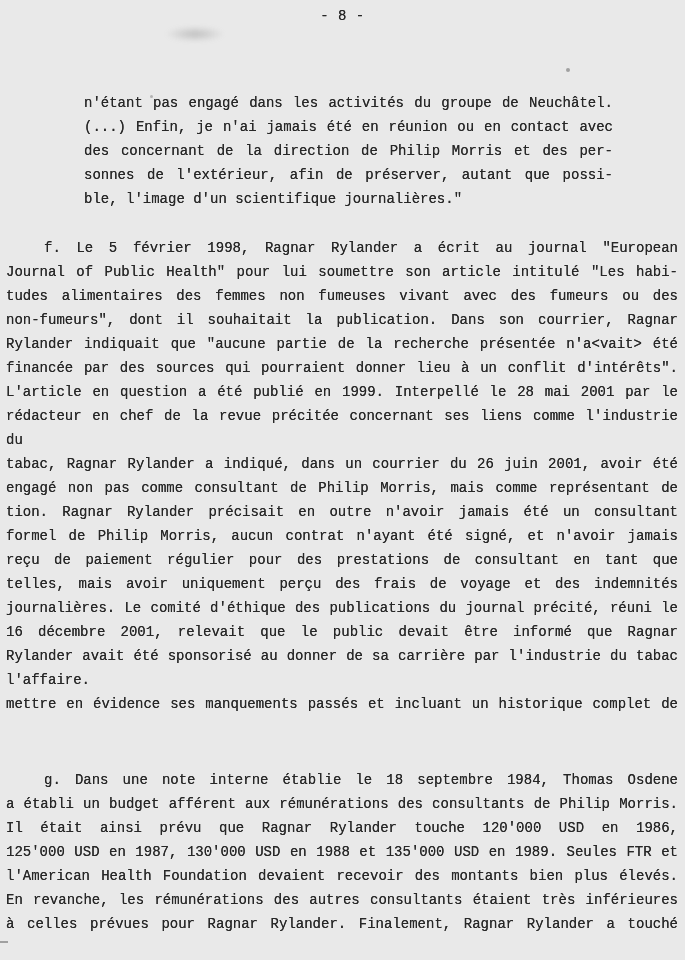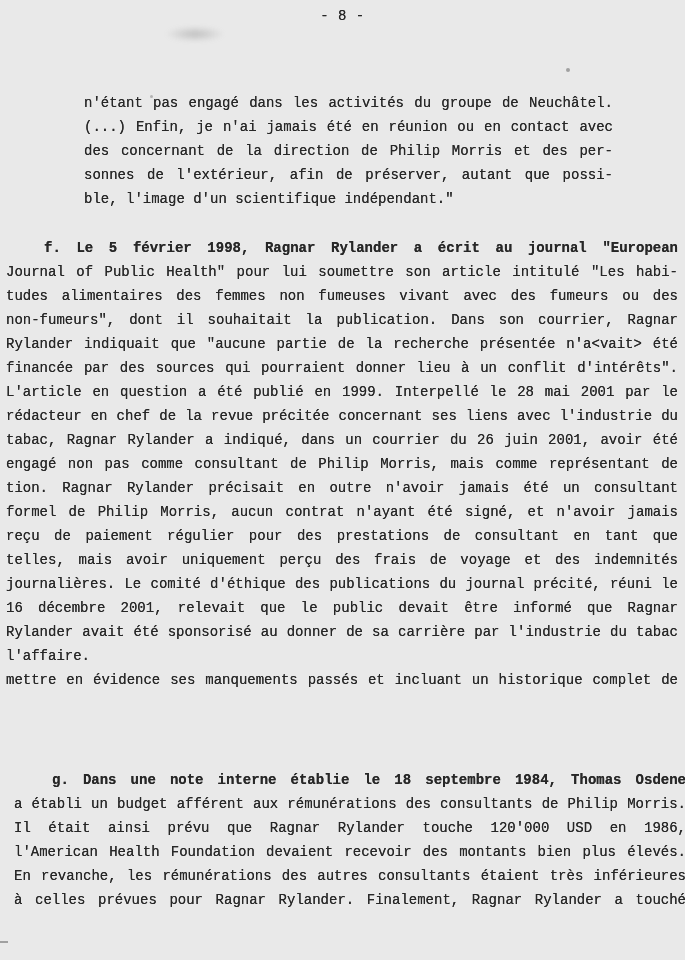--- a/index.html
+++ b/index.html
@@ -38,32 +38,30 @@
     position: absolute;
     top: 236px;
     left: 6px;
     width: 672px;
   }
   .para-g {
     position: absolute;
     top: 768px;
     left: 6px;
     width: 672px;
-    margin-left: 8px;
   }
   .line {
     text-align: justify;
     text-align-last: justify;
   }
   .line.last {
     text-align-last: left;
   }
   .line.indent {
     text-indent: 38px;
-    font-weight: bold;
   }
   
   .smudge {
     position: absolute;
     pointer-events: none;
   }
   .smudge-top {
     left: 165px; top: 26px; width: 60px; height: 16px;
     background: radial-gradient(ellipse at center, rgba(125,125,125,0.38), rgba(125,125,125,0) 70%);
     filter: blur(2px);
@@ -93,47 +91,48 @@
   <div class="smudge smudge-top"></div>
   <div class="smudge speck-1"></div>
   <div class="smudge speck-2"></div>
   <div class="smudge speck-3"></div>
 
   <blockquote class="quote">
       <div class="line">n'étant pas engagé dans les activités du groupe de Neuchâtel.</div>
       <div class="line">(...) Enfin, je n'ai jamais été en réunion ou en contact avec</div>
       <div class="line">des concernant de la direction de Philip Morris et des per-</div>
       <div class="line">sonnes de l'extérieur, afin de préserver, autant que possi-</div>
-      <div class="line last">ble, l'image d'un scientifique indépendant."</div>
+      <div class="line last">ble, l'image d'un scientifique journalières."</div>
     </blockquote>
 
   <div class="para para-f">
       <div class="line indent">f. Le 5 février 1998, Ragnar Rylander a écrit au journal "European</div>
       <div class="line">Journal of Public Health" pour lui soumettre son article intitulé "Les habi-</div>
       <div class="line">tudes alimentaires des femmes non fumeuses vivant avec des fumeurs ou des</div>
       <div class="line">non-fumeurs", dont il souhaitait la publication. Dans son courrier, Ragnar</div>
       <div class="line">Rylander indiquait que "aucune partie de la recherche présentée n'a&lt;vait&gt; été</div>
       <div class="line">financée par des sources qui pourraient donner lieu à un conflit d'intérêts".</div>
       <div class="line">L'article en question a été publié en 1999. Interpellé le 28 mai 2001 par le</div>
-      <div class="line">rédacteur en chef de la revue précitée concernant ses liens avec l'industrie du</div>
+      <div class="line">rédacteur en chef de la revue précitée concernant ses liens comme l'industrie du</div>
       <div class="line">tabac, Ragnar Rylander a indiqué, dans un courrier du 26 juin 2001, avoir été</div>
       <div class="line">engagé non pas comme consultant de Philip Morris, mais comme représentant de</div>
       <div class="line">tion. Ragnar Rylander précisait en outre n'avoir jamais été un consultant</div>
       <div class="line">formel de Philip Morris, aucun contrat n'ayant été signé, et n'avoir jamais</div>
       <div class="line">reçu de paiement régulier pour des prestations de consultant en tant que</div>
       <div class="line">telles, mais avoir uniquement perçu des frais de voyage et des indemnités</div>
       <div class="line">journalières. Le comité d'éthique des publications du journal précité, réuni le</div>
       <div class="line">16 décembre 2001, relevait que le public devait être informé que Ragnar</div>
       <div class="line">Rylander avait été sponsorisé au donner de sa carrière par l'industrie du tabac</div>
       <div class="line last">l'affaire.</div>
       <div class="line">mettre en évidence ses manquements passés et incluant un historique complet de</div>
     </div>
 
   <div class="para para-g">
       <div class="line indent">g. Dans une note interne établie le 18 septembre 1984, Thomas Osdene</div>
       <div class="line">a établi un budget afférent aux rémunérations des consultants de Philip Morris.</div>
       <div class="line">Il était ainsi prévu que Ragnar Rylander touche 120'000 USD en 1986,</div>
+      <div class="line">125'000 USD en 1987, 130'000 USD en 1988 et 135'000 USD en 1989. Seules FTR et</div>
       <div class="line">l'American Health Foundation devaient recevoir des montants bien plus élevés.</div>
       <div class="line">En revanche, les rémunérations des autres consultants étaient très inférieures</div>
       <div class="line">à celles prévues pour Ragnar Rylander. Finalement, Ragnar Rylander a touché</div>
     </div>
 
 </div>
 
 </body></html>

